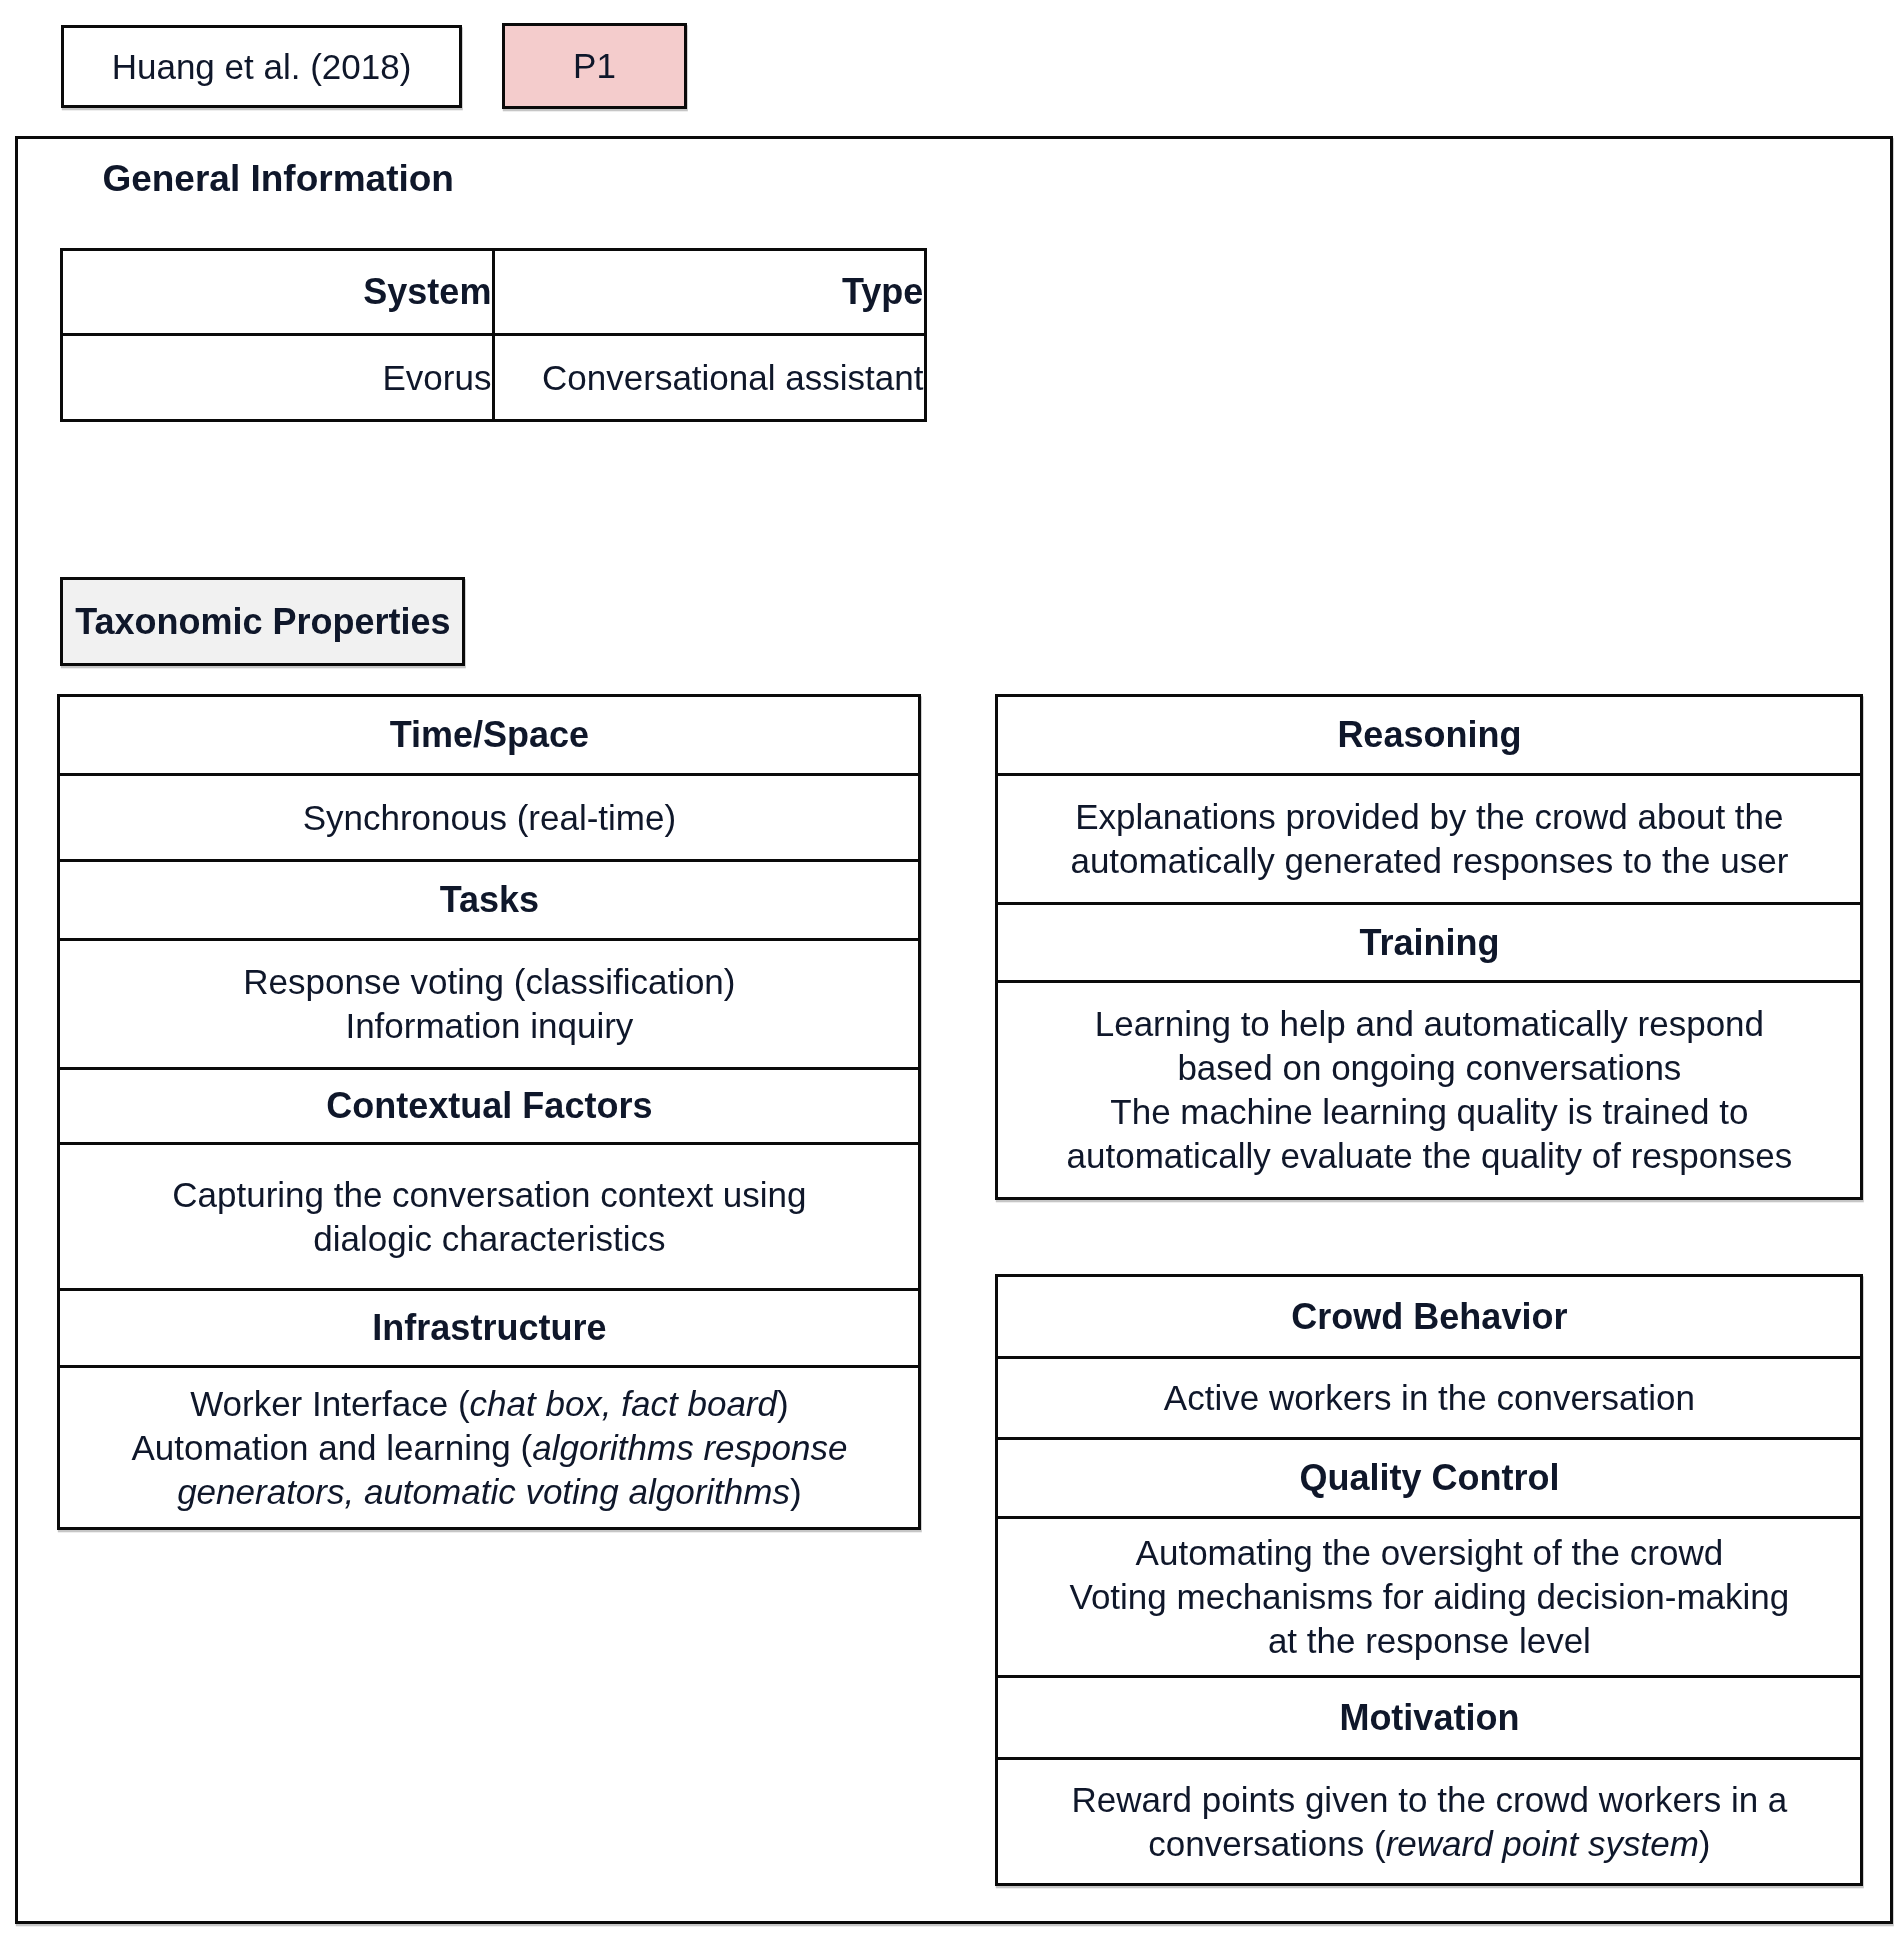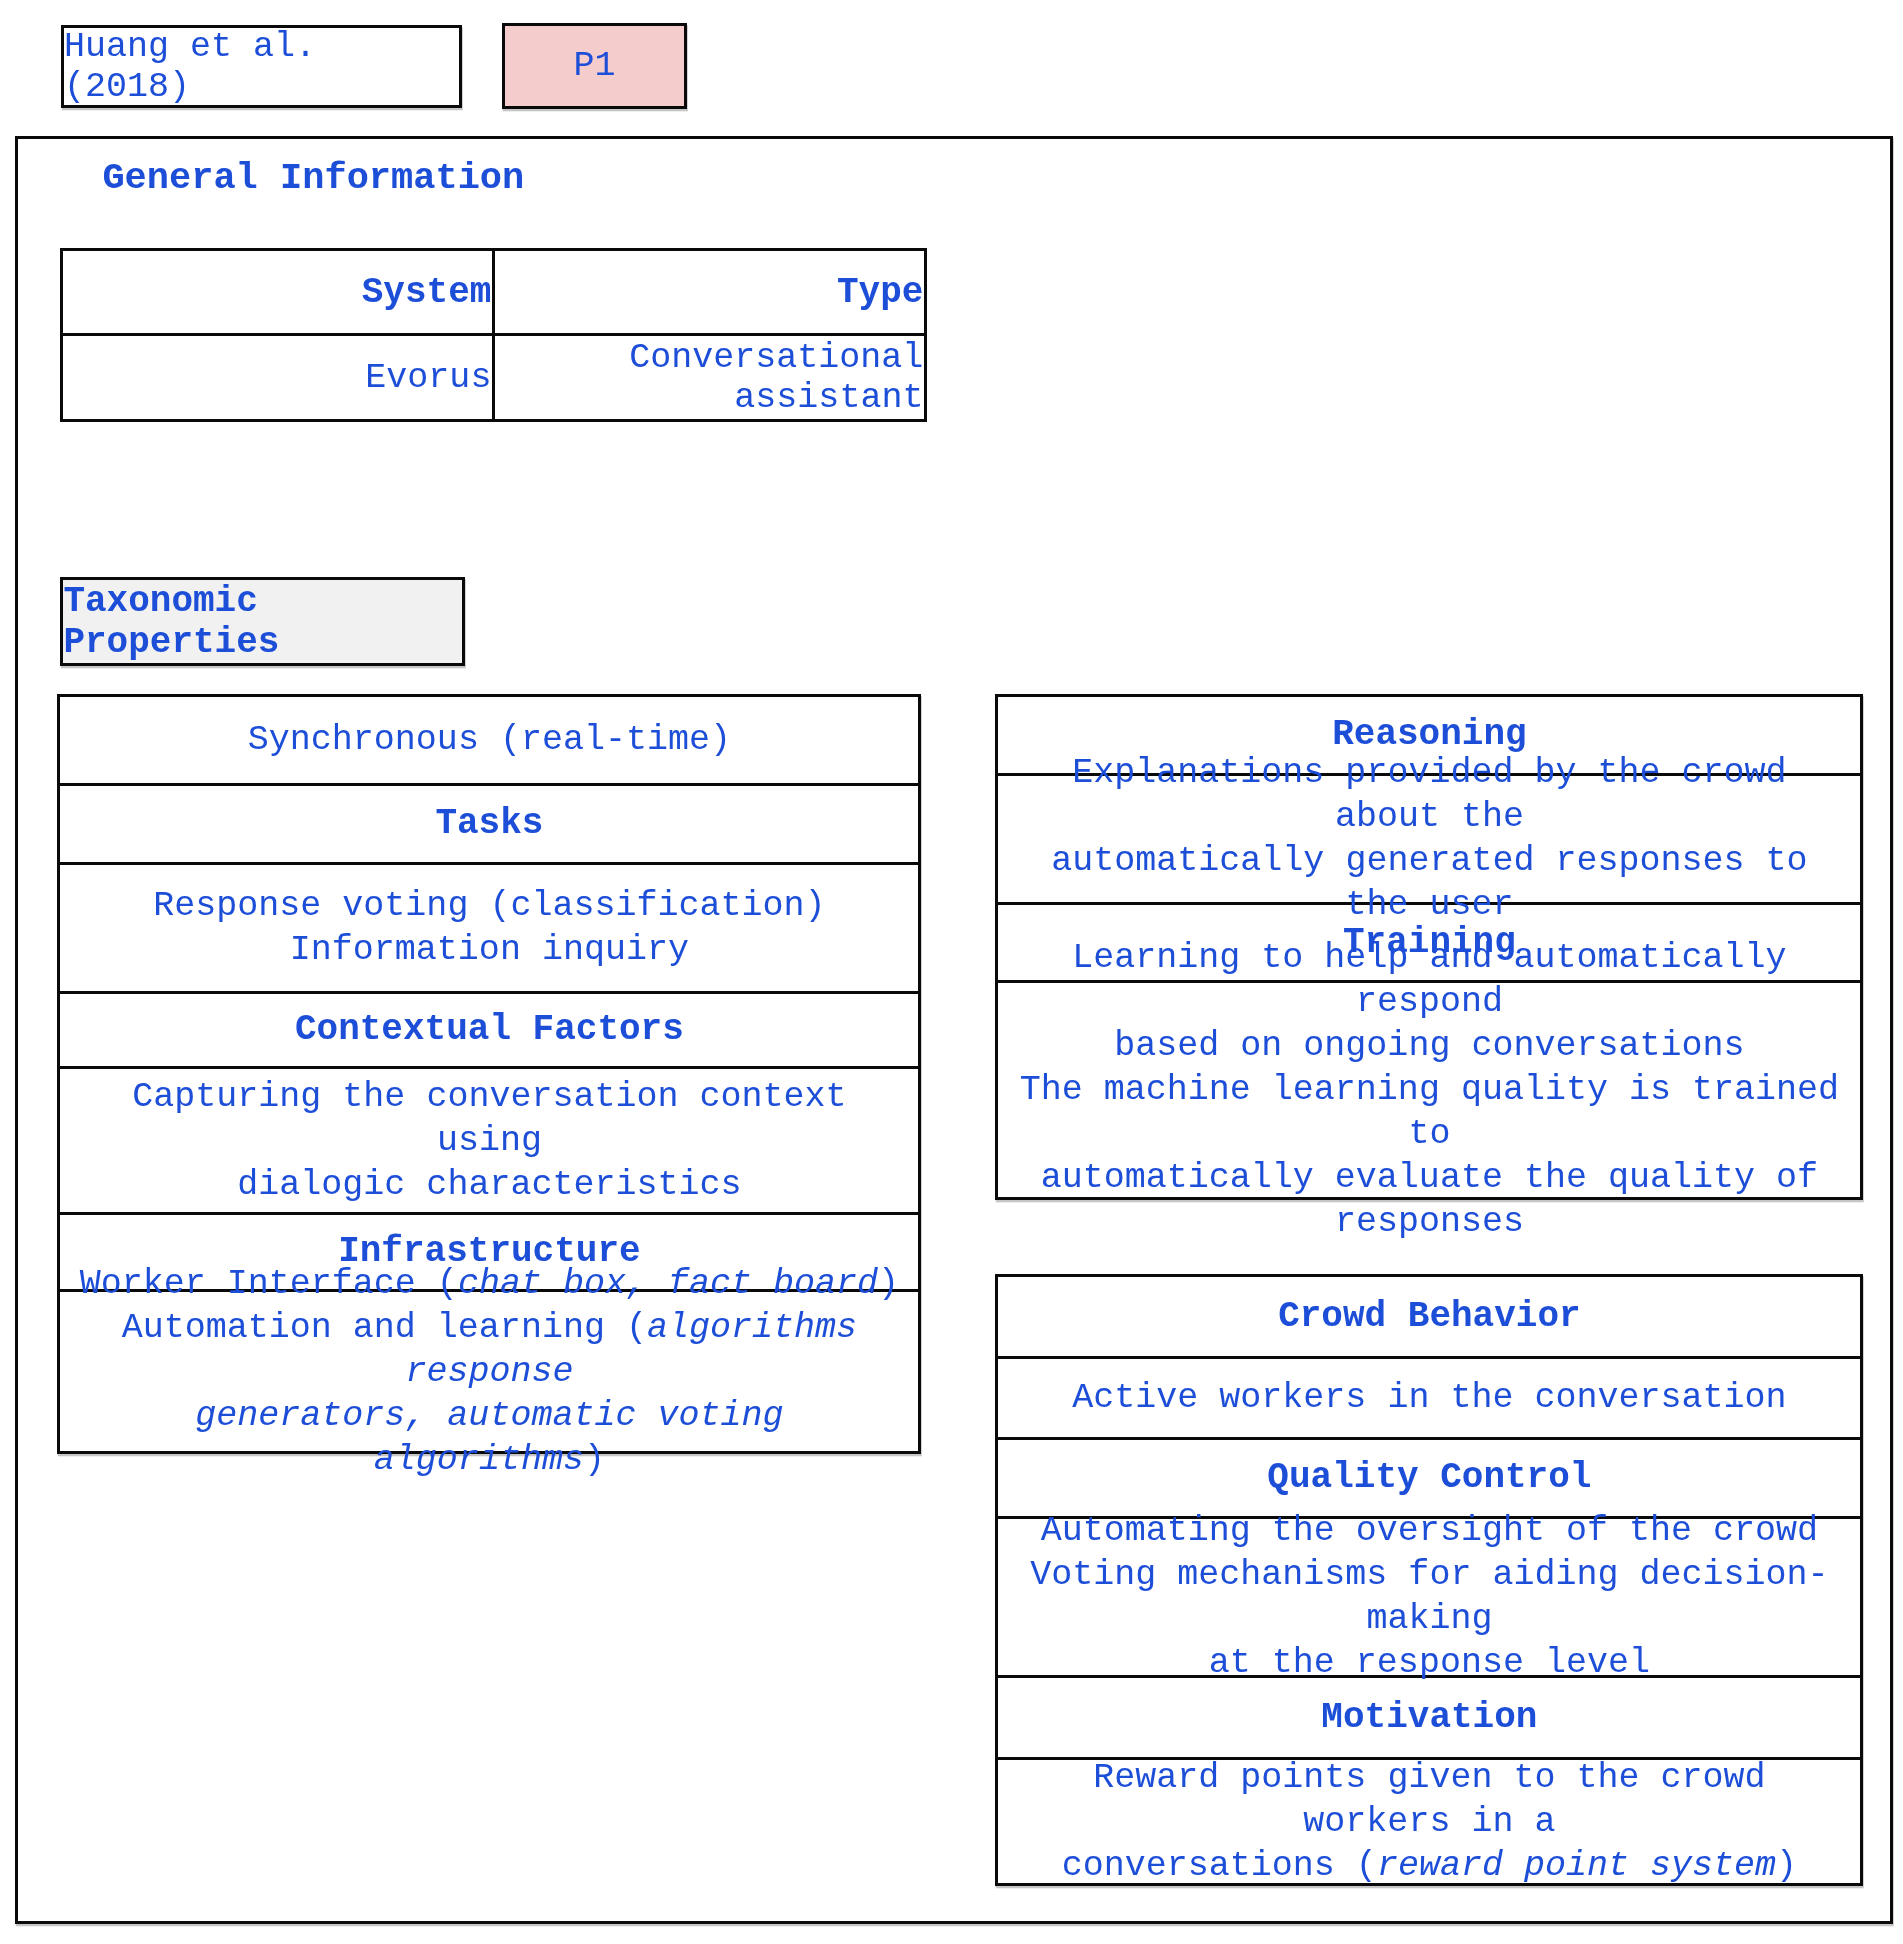--- a/index.html
+++ b/index.html
@@ -5,22 +5,22 @@
   html, body {
     margin: 0;
     padding: 0;
     background: #ffffff;
   }
   .canvas {
     position: relative;
     width: 1511px;
     height: 1944px;
     background: #ffffff;
-    font-family: Liberation Mono, monospace;
-    color: #1d4ed8;
+    font-family: Liberation Sans, sans-serif;
+    color: #0f172a;
   }
   .box {
     position: absolute;
     box-sizing: border-box;
     border: 3.1px solid #0a0a0a;
     background: #ffffff;
     display: flex;
     align-items: center;
     justify-content: center;
     box-shadow: 0.8px 2.3px 0 #c6c6c6;
@@ -137,20 +137,23 @@
         <td>Conversational assistant</td>
       </tr>
     </tbody>
       </table>
 
     <div class="tax-title-box">
       <span>Taxonomic Properties</span>
     </div>
 
     <div class="tax-table tax-table-left">
+      <div class="row header" style="height:76px">
+        <div class="cell-text"><span>Time/Space</span></div>
+      </div>
       <div class="row content" style="height:86px">
         <div class="cell-text"><span>Synchronous (real-time)</span></div>
       </div>
       <div class="row header" style="height:79px">
         <div class="cell-text"><span>Tasks</span></div>
       </div>
       <div class="row content" style="height:129px">
         <div class="cell-text"><span>Response voting (classification)</span><br><span>Information inquiry</span></div>
       </div>
       <div class="row header" style="height:75px">

